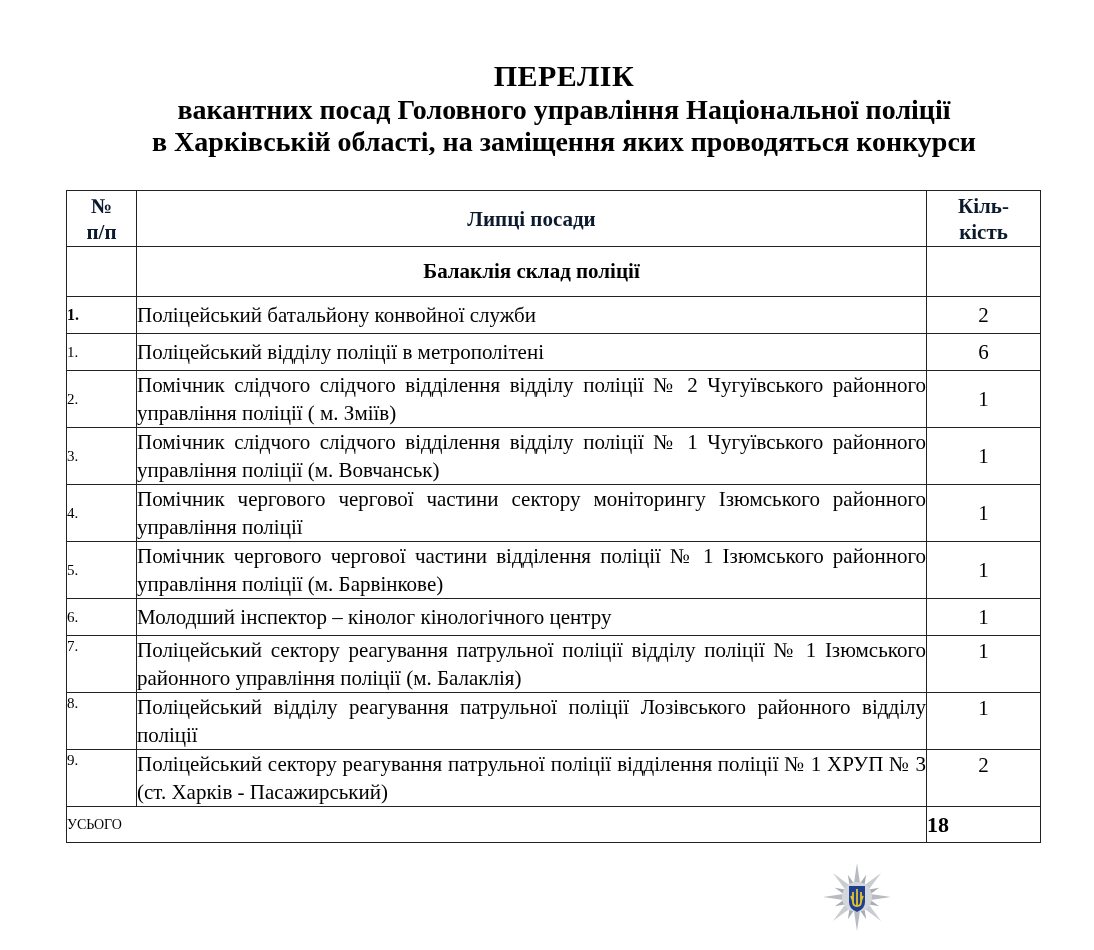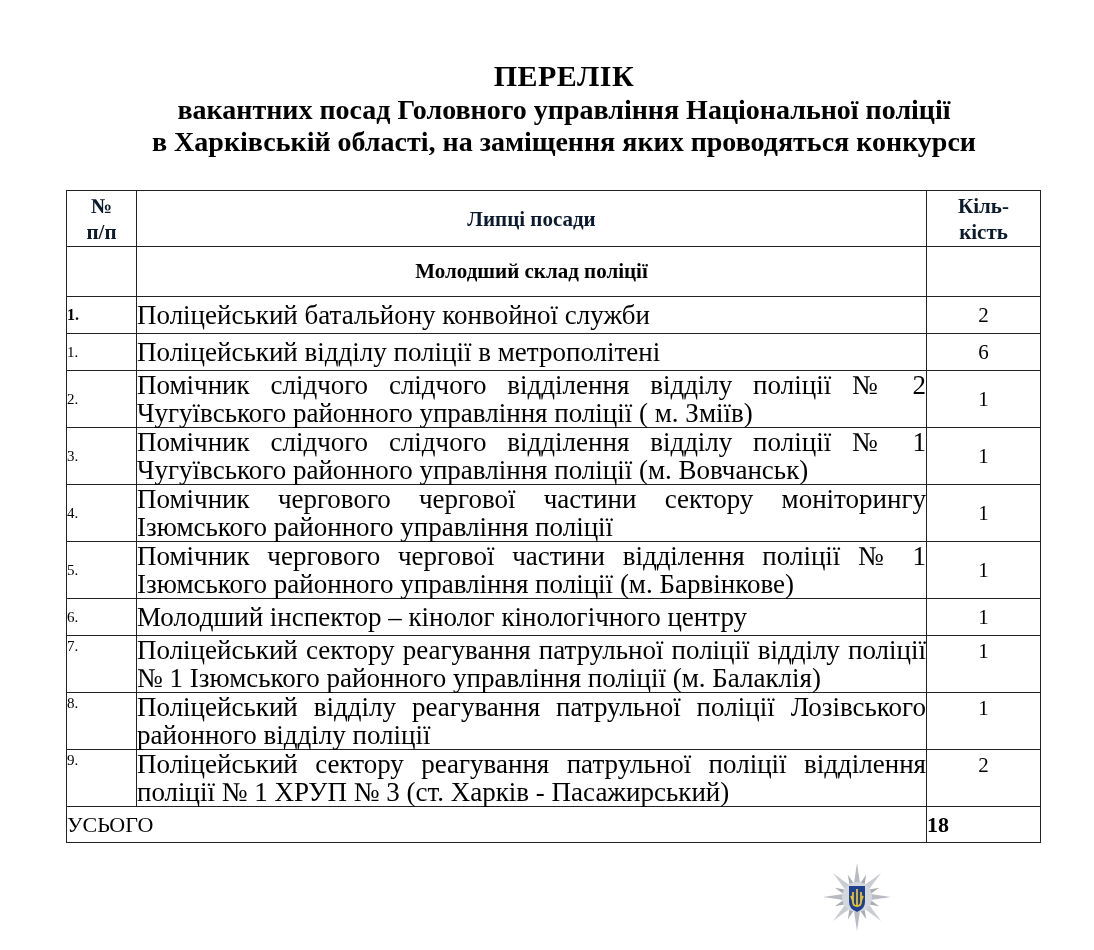--- a/index.html
+++ b/index.html
@@ -25,28 +25,28 @@
   th { font-weight: bold; font-size: 21px; line-height: 26px; color: #0c1a2e; }
   .hdr-row { height: 56px; }
   .section-row { height: 50px; }
   .section-row td.section-label { text-align: center; font-weight: bold; font-size: 21px; }
 
   td.num { font-size: 15px; padding-left: 11px; }
   td.num.bold { font-weight: bold; font-size: 16px; }
   td.num.top { vertical-align: top; padding-top: 2px; }
   td.name {
     padding: 1px 10px 2px 11px; text-align: justify; text-align-last: left;
-    line-height: 28px; font-size: 27px;
+    line-height: 28px; font-size: 21px;
   }
   td.qty { text-align: center; font-size: 21px; }
   td.qty.top { vertical-align: top; padding-top: 3px; }
   tr.r1 { height: 37px; }
   tr.r2 { height: 56px; }
   tr.total-row { height: 36px; }
-  td.total-label { padding-left: 11px; font-size: 22px; }
+  td.total-label { padding-left: 11px; font-size: 14px; }
   td.total-qty { text-align: left; font-weight: bold; font-size: 22px; }
 
   .emblem { position: absolute; left: 822px; top: 862px; width: 70px; height: 70px; }
   .watermark {
     position: absolute; left: 900px; top: 878px; width: 170px;
     color: #eef0f2; font-family: "Liberation Sans", sans-serif; font-weight: bold;
     font-size: 14px; line-height: 22px; white-space: nowrap;
   }
 </style>
 </head>
@@ -65,21 +65,21 @@
       <col class="c-qty">
     </colgroup>
   <tbody>
       <tr class="hdr-row">
     <th><span id="h-num">№<br>п/п</span></th>
     <th>Липці посади</th>
     <th><span id="h-qty">Кіль-<br>кість</span></th>
   </tr>
   <tr class="section-row">
     <td></td>
-    <td class="section-label">Молодший склад поліції</td>
+    <td class="section-label">Балаклія склад поліції</td>
     <td></td>
   </tr>
   </tbody>
     <tbody id="rows-body">
       <tr class="r1">
         <td class="num bold">1.</td>
         <td class="name">Поліцейський батальйону конвойної служби</td>
         <td class="qty">2</td>
       </tr>
       <tr class="r1">

